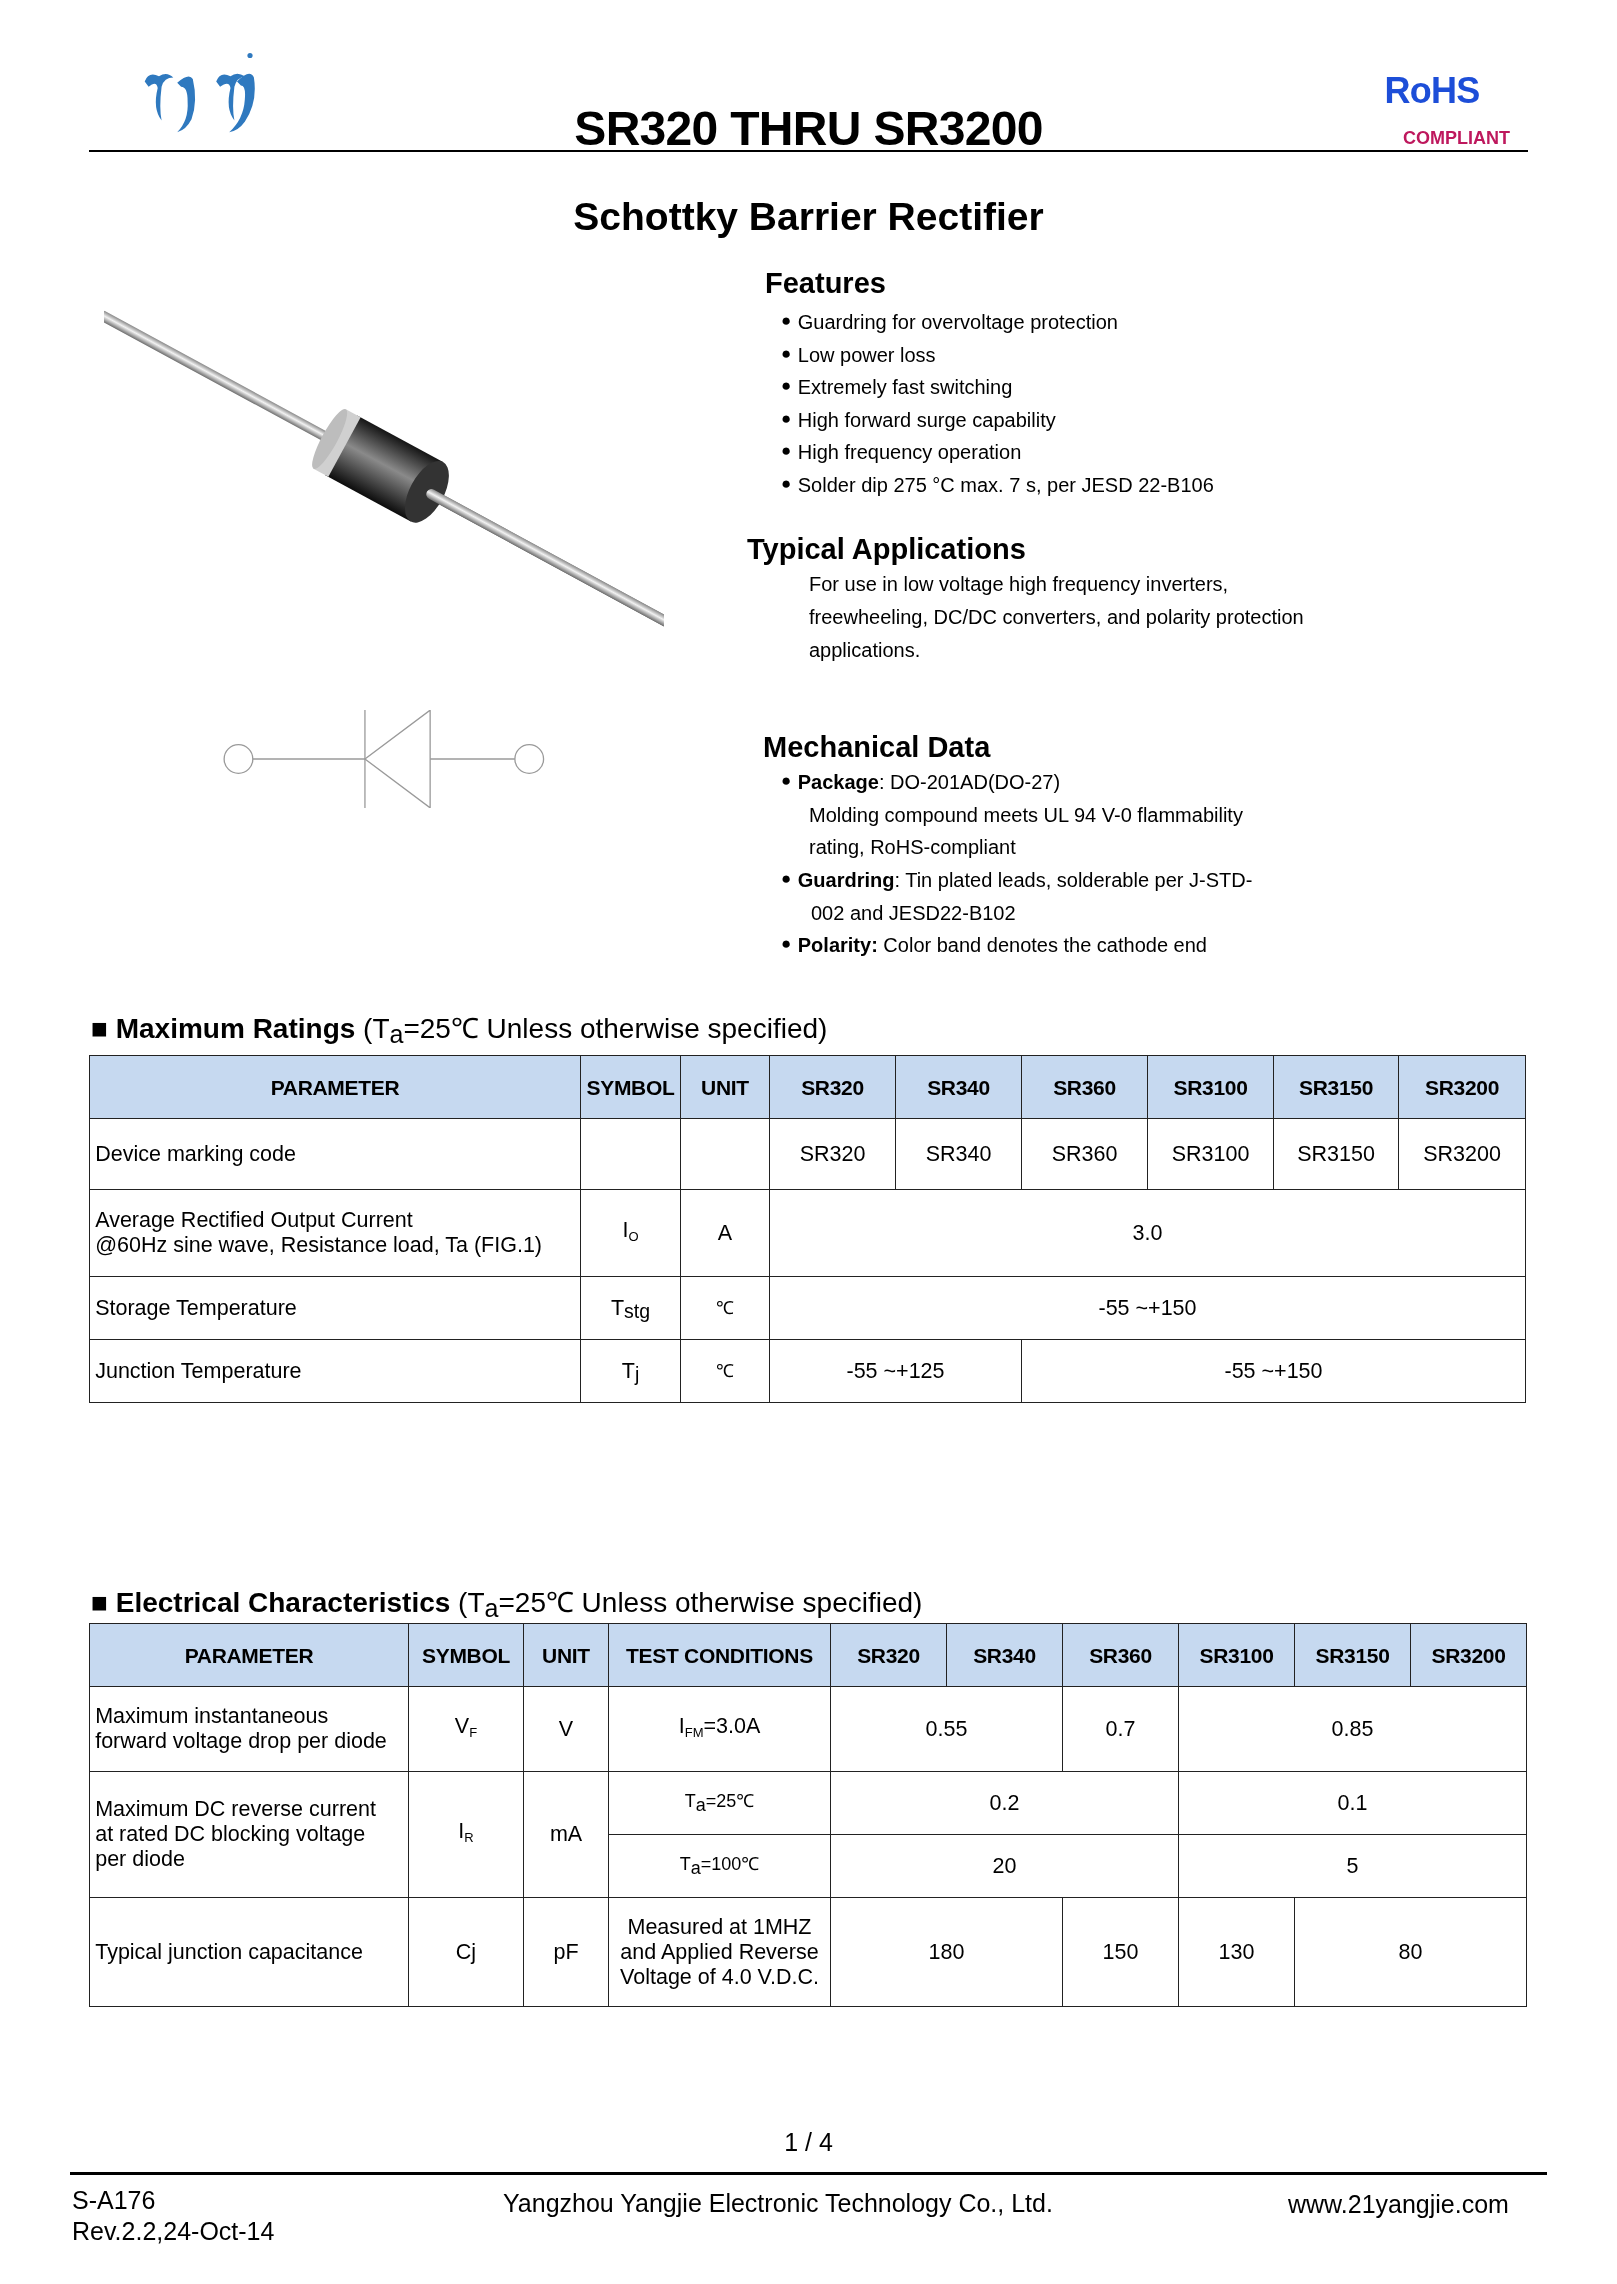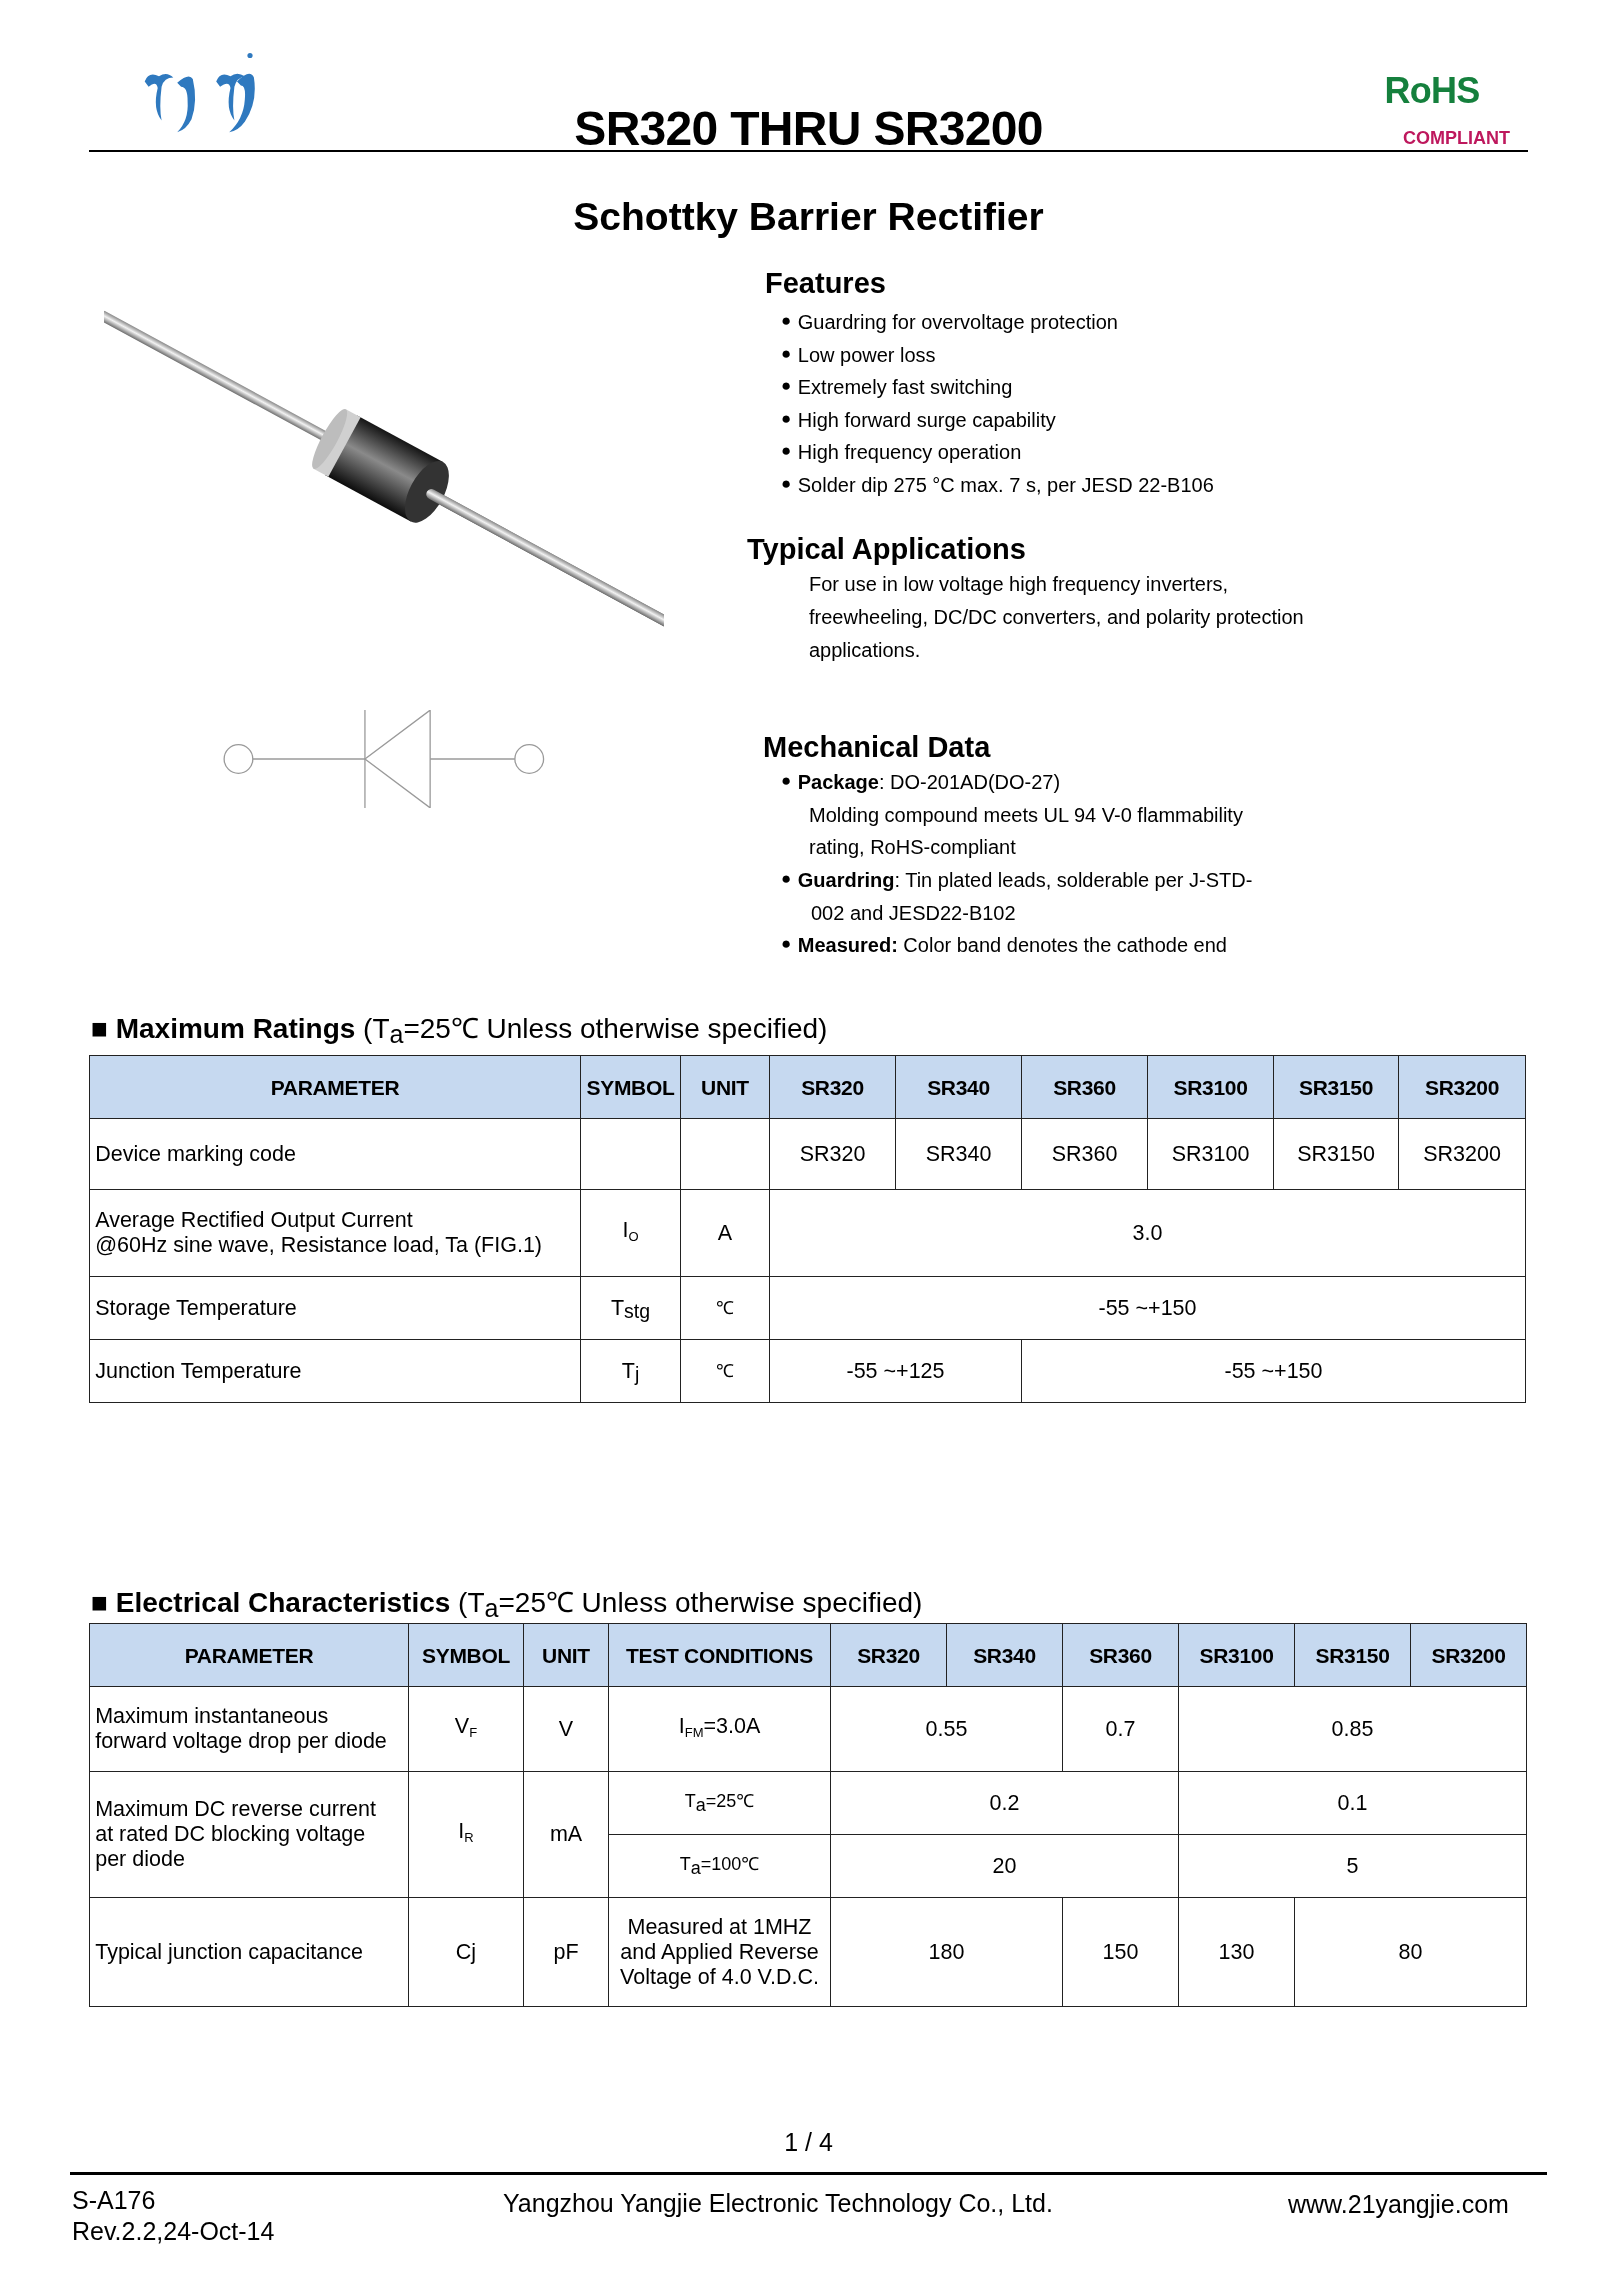--- a/index.html
+++ b/index.html
@@ -2,21 +2,21 @@
 <html style="font-size:10.4px"><head>
 <meta charset="utf-8">
 <style>
   html, body { margin:0; padding:0; background:#ffffff; }
   body { width:1617px; height:2284px; position:relative; overflow:hidden;
          font-family:"Liberation Sans", sans-serif; color:#000; }
   .abs { position:absolute; }
   
   #logo { left:133px; top:49px; width:130px; height:91px; }
   #doc-title { left:0; width:1617px; top:101px; text-align:center; font-size:48px; font-weight:bold; letter-spacing:-0.7px; }
-  #rohs { left:1354px; top:70px; width:156px; text-align:center; color:#15803d; font-weight:bold; font-size:36px; letter-spacing:-0.7px; }
+  #rohs { left:1354px; top:70px; width:156px; text-align:center; color:#1d4ed8; font-weight:bold; font-size:36px; letter-spacing:-0.7px; }
   #rohs-compliant { left:1354px; top:128px; width:156px; text-align:right; color:#be185d; font-weight:bold; font-size:18px; }
   .hrule { position:absolute; background:#000; }
   #header-rule { left:89px; top:150px; width:1439px; height:2px; }
   #subtitle { left:0; width:1617px; top:195px; text-align:center; font-size:39px; font-weight:bold; }
   
   .sec-h { position:absolute; font-size:29px; font-weight:bold; }
   .body-txt { position:absolute; font-size:20px; line-height:33px; white-space:nowrap; }
   .bullet::before { content:"\25CF"; font-size:17px; position:relative; top:-2.6px; margin-right:6.5px; }
   
   #diode-photo { left:104px; top:273px; width:560px; height:391px; }
@@ -104,21 +104,21 @@
 <div class="body-txt" style="left:809px;top:568px;">For use in low voltage high frequency inverters,</div>
 <div class="body-txt" style="left:809px;top:601px;">freewheeling, DC/DC converters, and polarity protection</div>
 <div class="body-txt" style="left:809px;top:634px;">applications.</div>
 
 <div class="sec-h" style="left:763px;top:731px;">Mechanical Data</div>
 <div class="body-txt bullet" style="left:781px;top:766px;"><b>Package</b><span>: DO-201AD(DO-27)</span></div>
 <div class="body-txt" style="left:809px;top:799px;">Molding compound meets UL 94 V-0 flammability</div>
 <div class="body-txt" style="left:809px;top:831px;">rating, RoHS-compliant</div>
 <div class="body-txt bullet" style="left:781px;top:864px;"><b>Guardring</b><span>: Tin plated leads, solderable  per  J-STD-</span></div>
 <div class="body-txt" style="left:811px;top:897px;">002 and JESD22-B102</div>
-<div class="body-txt bullet" style="left:781px;top:929px;"><b>Measured:</b><span> Color band denotes the cathode end</span></div>
+<div class="body-txt bullet" style="left:781px;top:929px;"><b>Polarity:</b><span> Color band denotes the cathode end</span></div>
 
 <div class="tsec" style="left:91px;top:1008px;">
   <span>■ </span><b>Maximum Ratings</b><span><span> (T</span><sub style="font-size:25px;vertical-align:-5.2px;">a</sub><span>=25℃ Unless otherwise specified)</span></span>
 </div>
 <table style="left:89px;top:1055px;width:1436px;">
   <colgroup>
     <col style="width:491px">
       <col style="width:100px">
       <col style="width:89px">
     <col style="width:126px">

